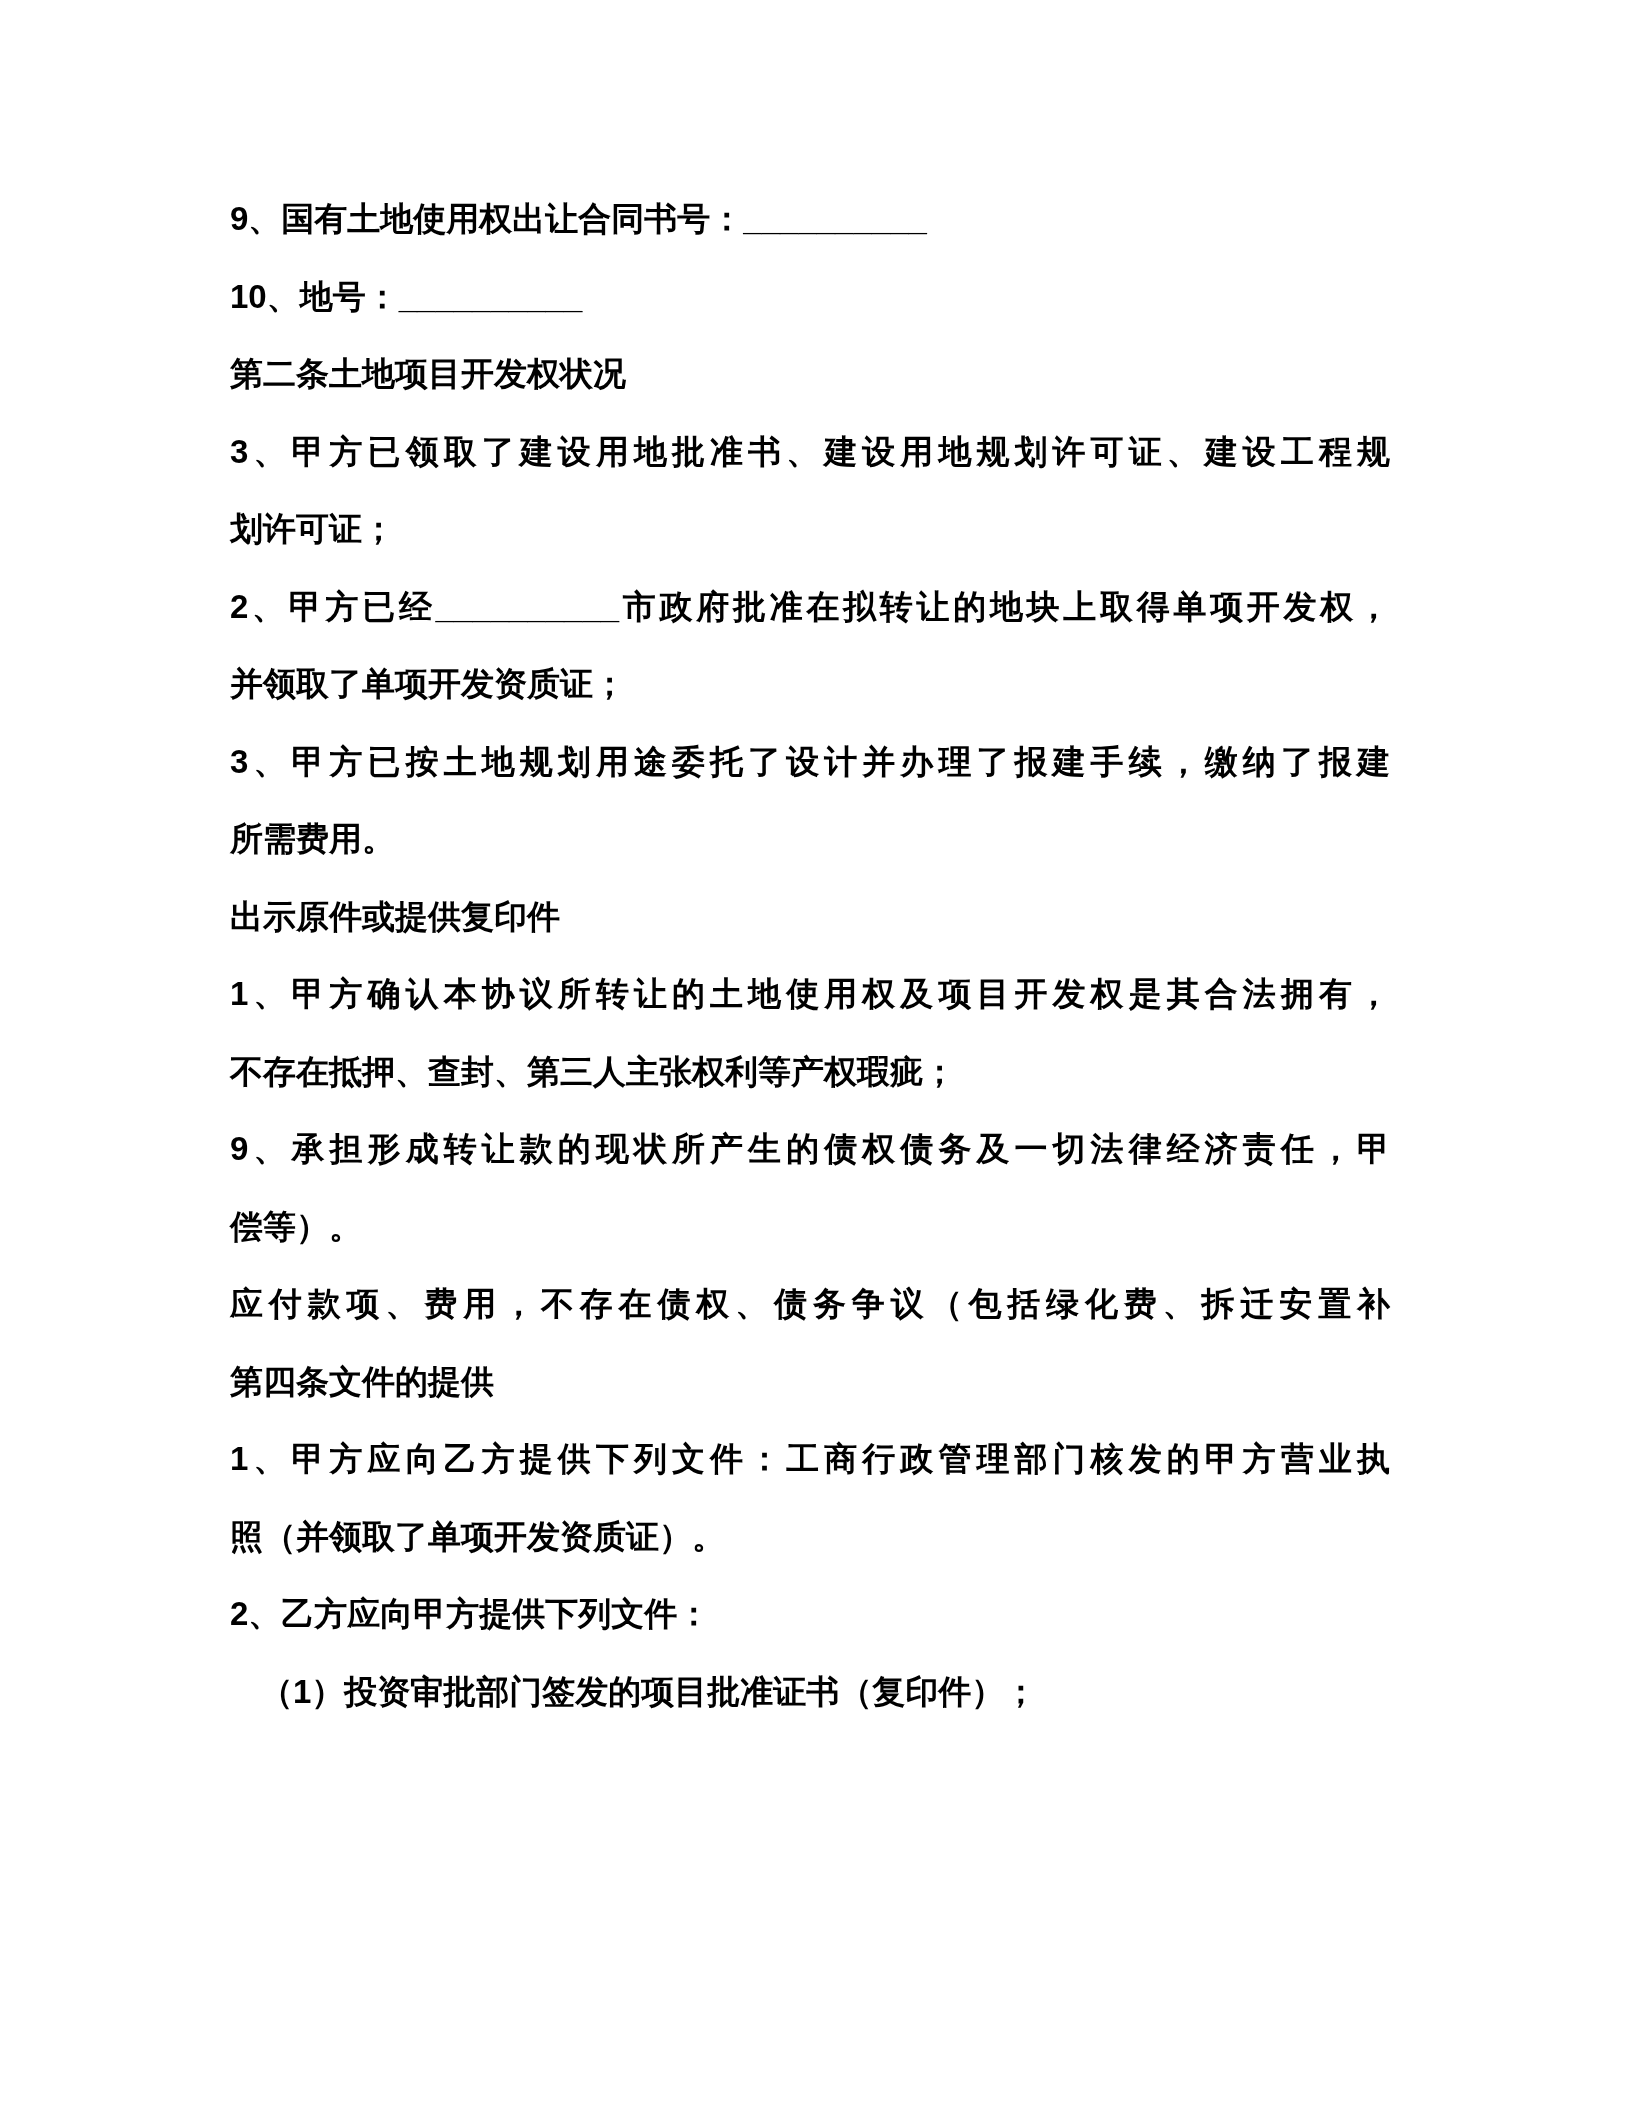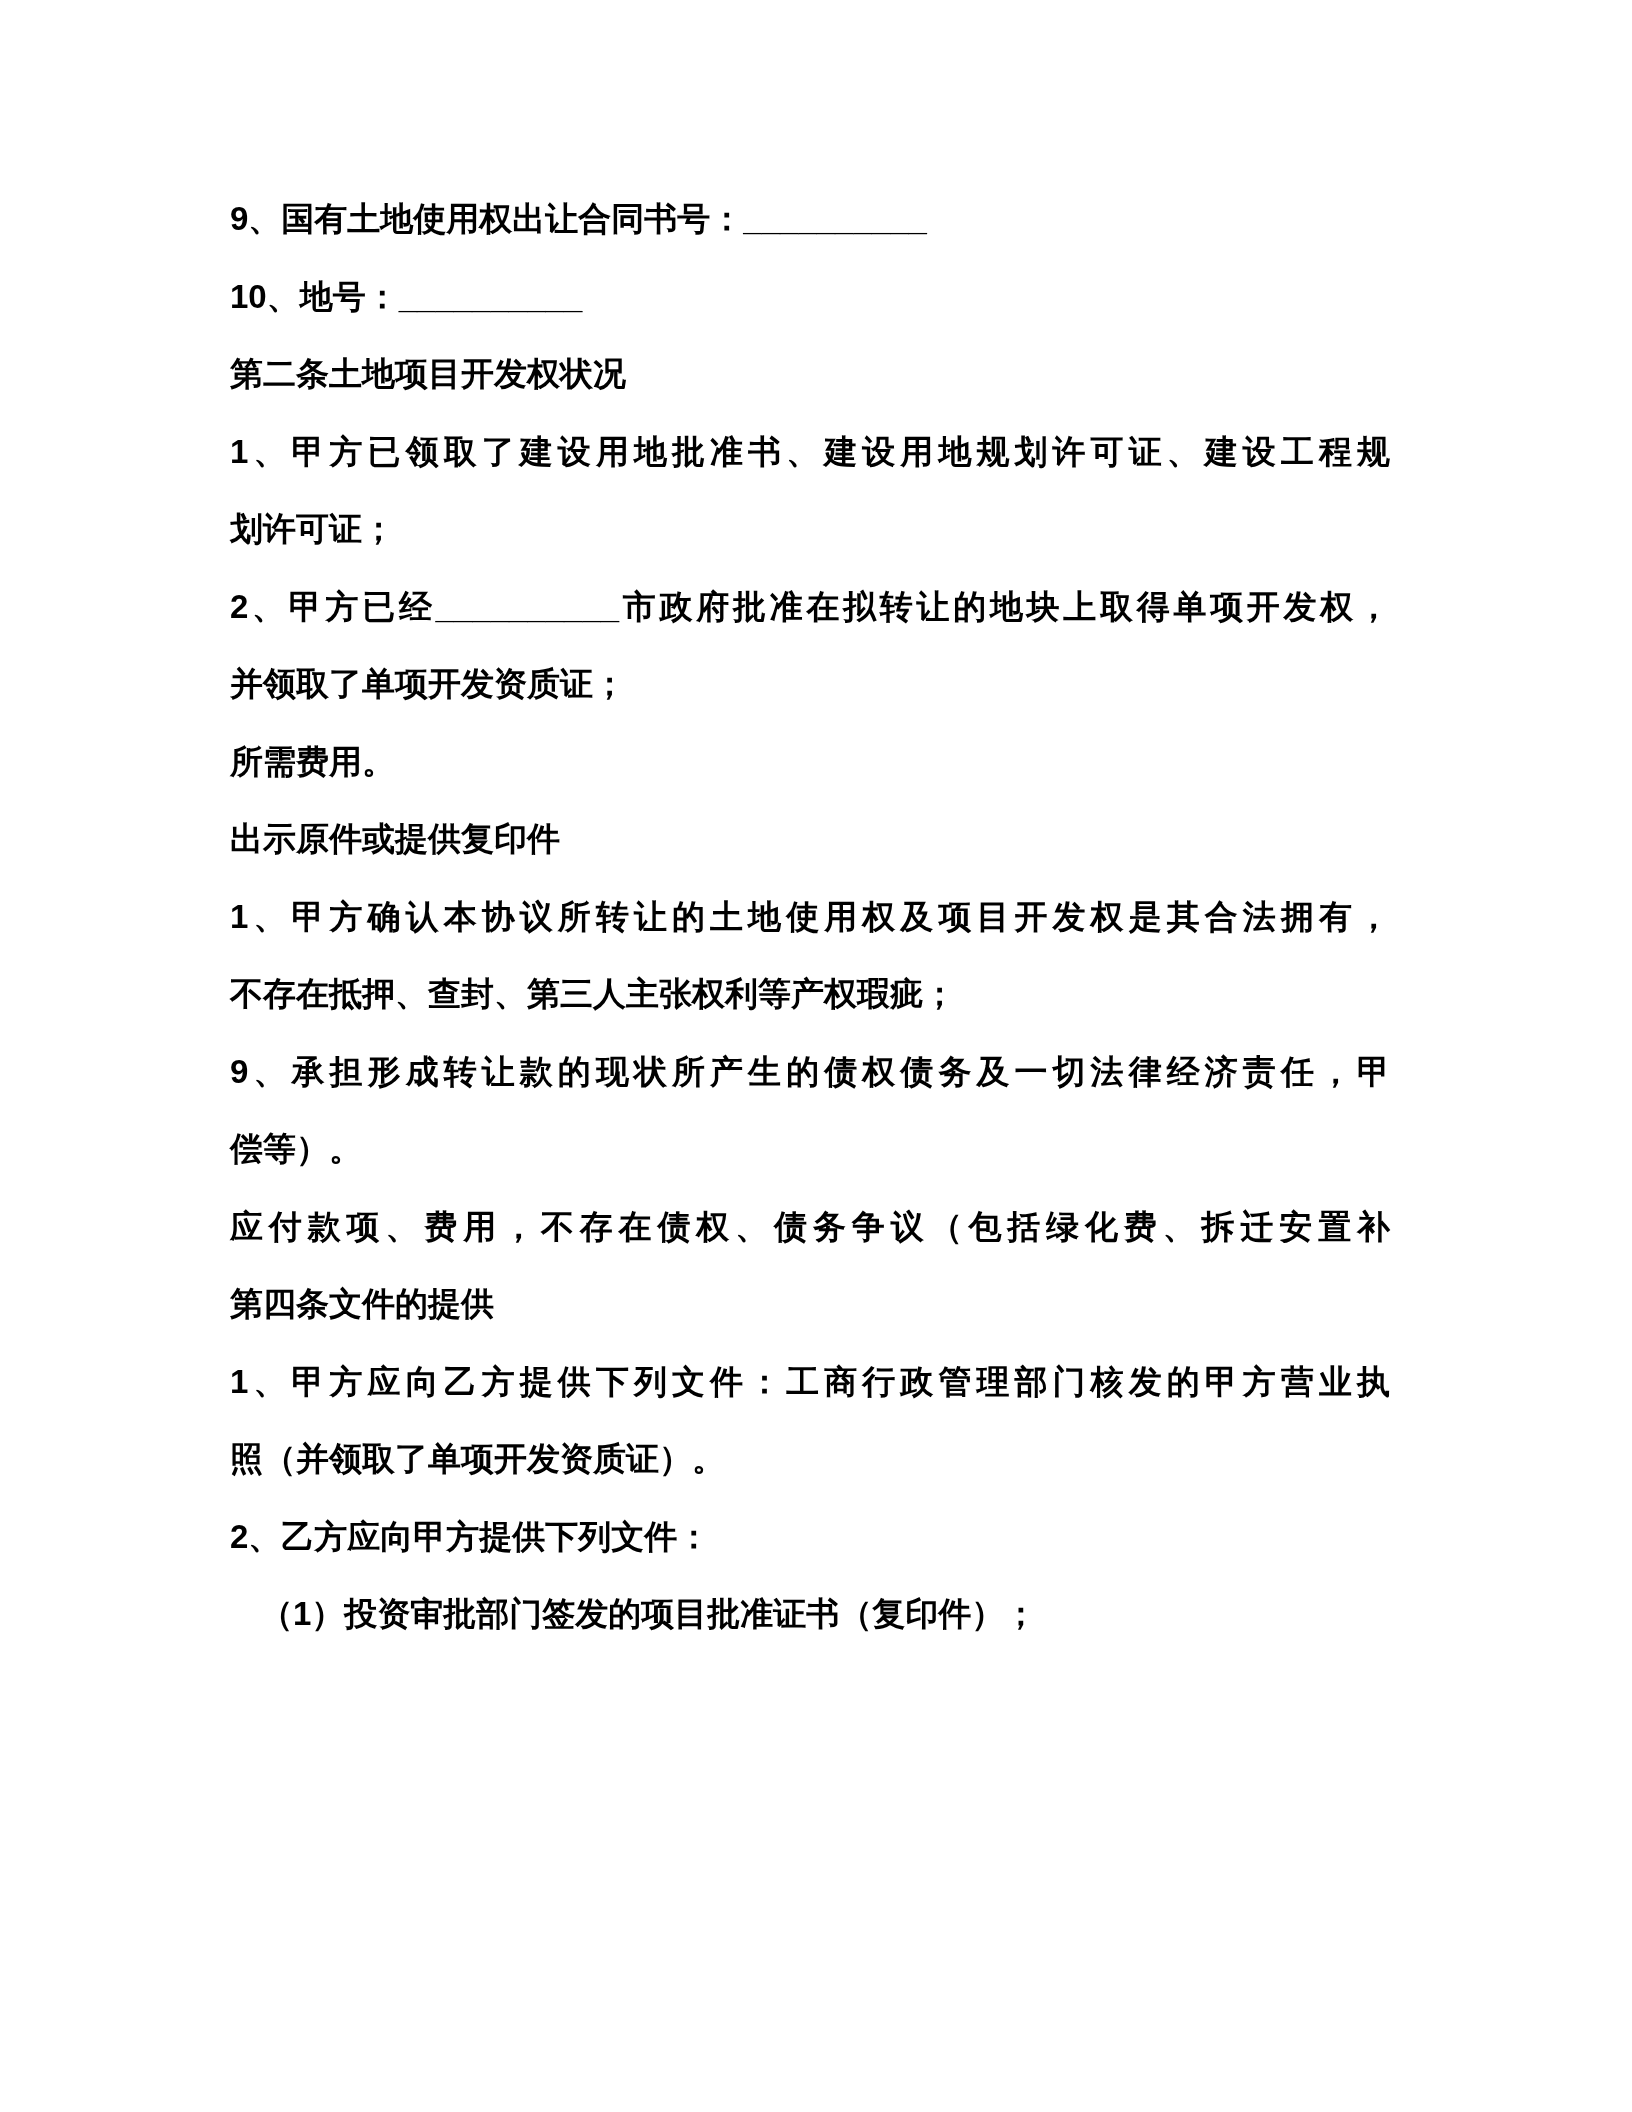--- a/index.html
+++ b/index.html
@@ -46,24 +46,25 @@
 </style>
 </head>
 <body>
 
 <div class="page" style="background: rgb(255, 255, 255); color: rgb(0, 0, 0);">
   <div class="content">
 
   <div class="line ">9、国有土地使用权出让合同书号：__________</div>
       <div class="line ">10、地号：__________</div>
       <div class="line heading">第二条土地项目开发权状况</div>
-      <div class="line stretch">1、甲方已领取了建设用地批准书、建设用地规划许可证、建设工程规</div>
+      <div class="line stretch">3、甲方已领取了建设用地批准书、建设用地规划许可证、建设工程规</div>
       <div class="line ">划许可证；</div>
       <div class="line stretch">2、甲方已经__________市政府批准在拟转让的地块上取得单项开发权，</div>
       <div class="line ">并领取了单项开发资质证；</div>
+      <div class="line stretch">3、甲方已按土地规划用途委托了设计并办理了报建手续，缴纳了报建</div>
       <div class="line ">所需费用。</div>
       <div class="line heading">出示原件或提供复印件</div>
       <div class="line stretch">1、甲方确认本协议所转让的土地使用权及项目开发权是其合法拥有，</div>
       <div class="line ">不存在抵押、查封、第三人主张权利等产权瑕疵；</div>
       <div class="line stretch">9、承担形成转让款的现状所产生的债权债务及一切法律经济责任，甲</div>
       <div class="line ">偿等）。</div>
       <div class="line stretch">应付款项、费用，不存在债权、债务争议（包括绿化费、拆迁安置补</div>
       <div class="line heading">第四条文件的提供</div>
       <div class="line stretch">1、甲方应向乙方提供下列文件：工商行政管理部门核发的甲方营业执</div>
       <div class="line ">照（并领取了单项开发资质证）。</div>

